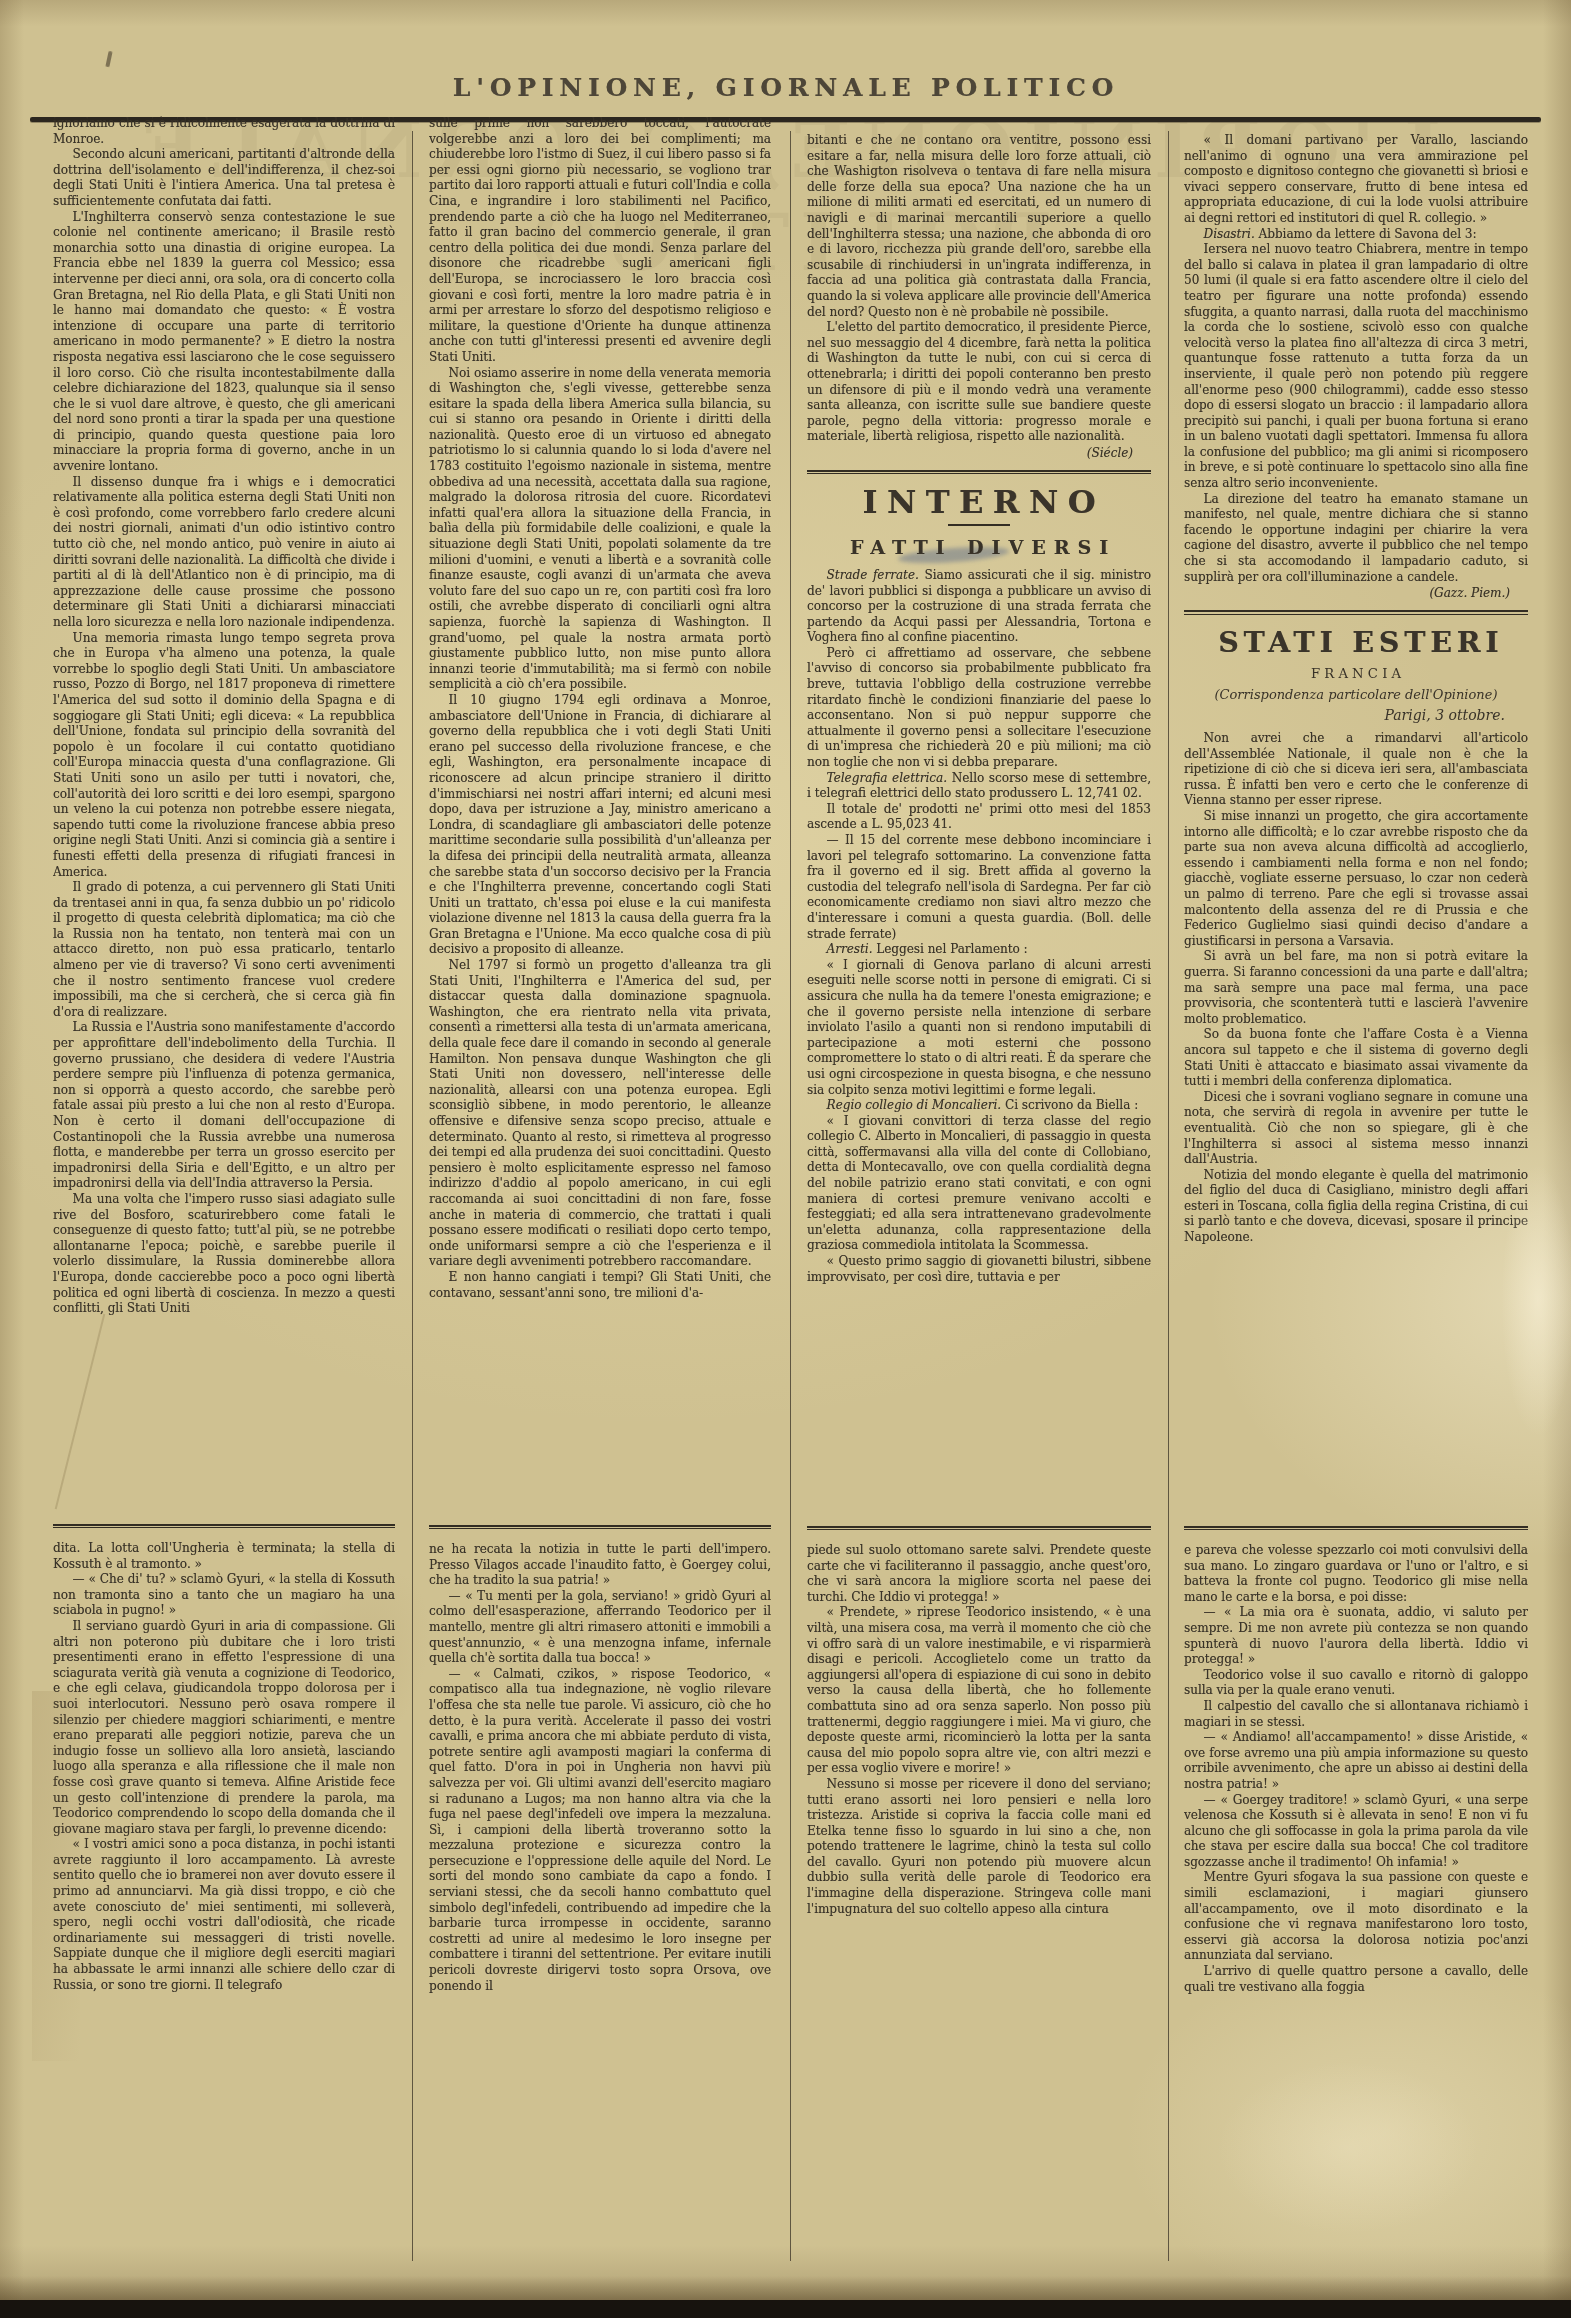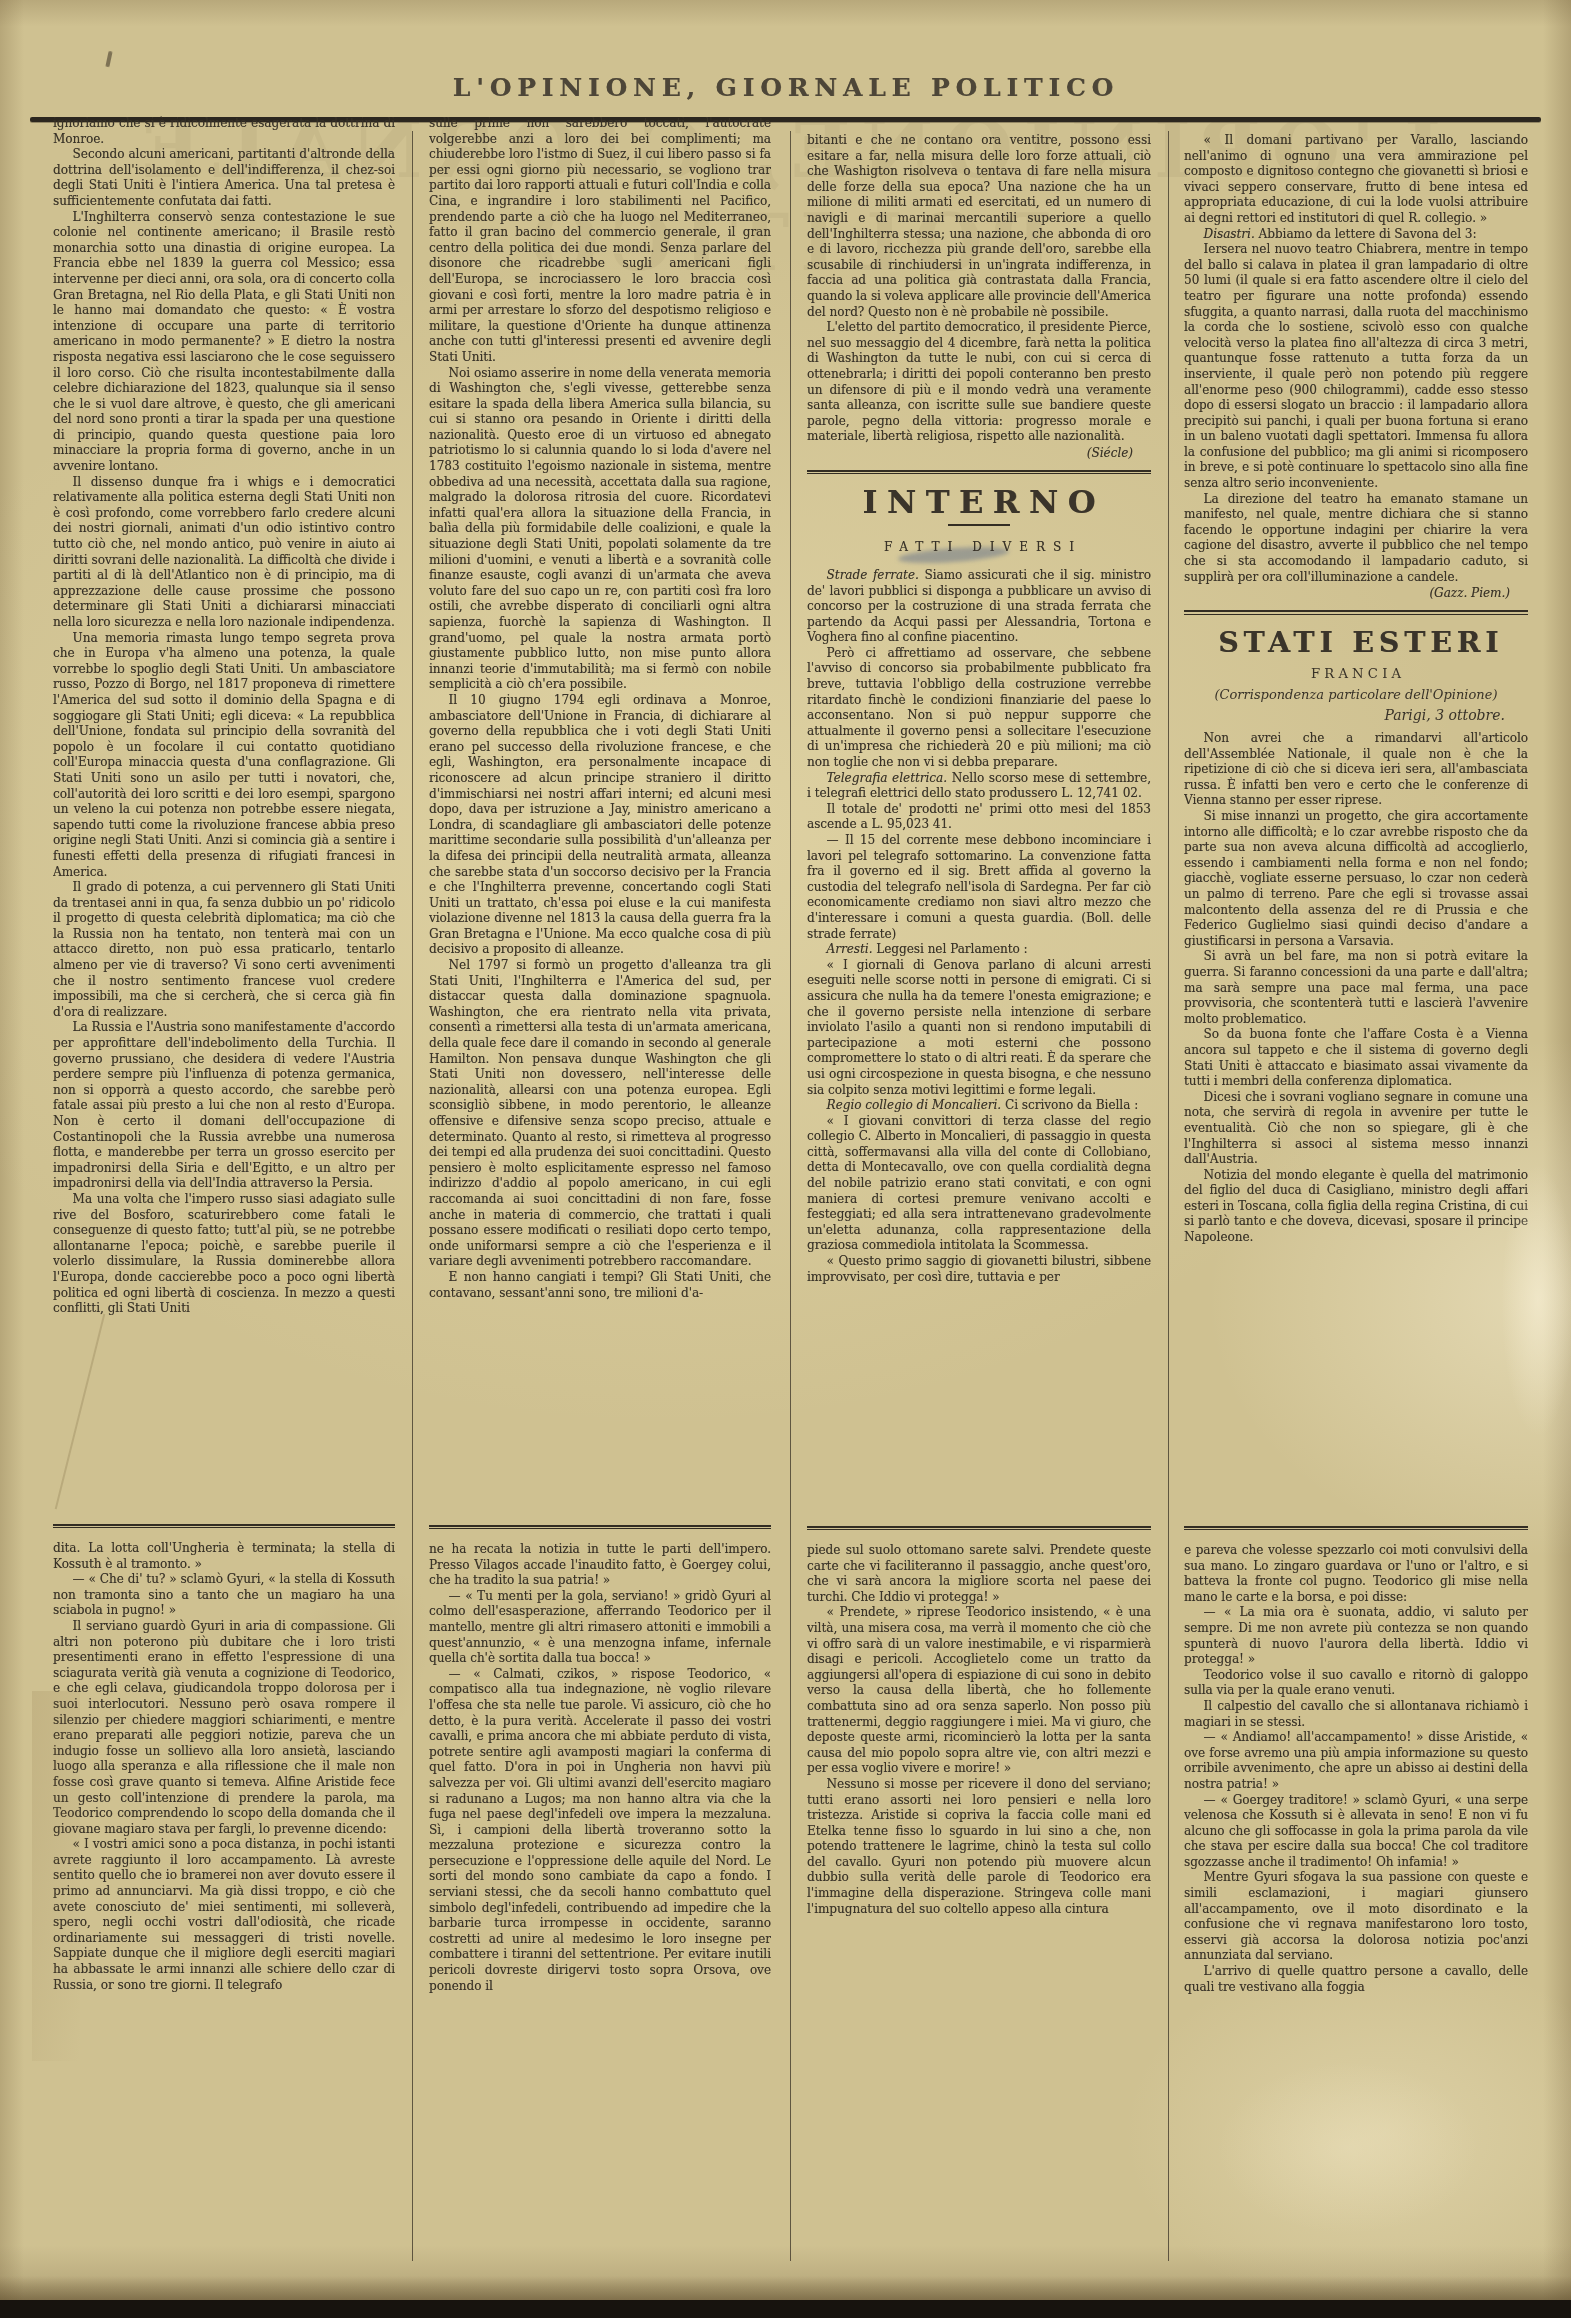--- a/index.html
+++ b/index.html
@@ -36,21 +36,21 @@
   .vrule{position:absolute;top:131px;width:1.1px;height:2130px;background:rgba(58,50,38,.75);}
   .col{position:absolute;overflow:hidden;font-size:12px;line-height:15.6px;text-align:justify;}
   .col .para{margin:0;text-indent:19.6px;text-shadow:0.2px 0.2px 0.4px rgba(56,46,32,.45);}
   .col .para.noindent{text-indent:0;}
   .col .lead{font-style:italic;}
   .attr{margin:1.1px 0;text-align:right;font-style:italic;padding-right:18px;text-shadow:0.2px 0.2px 0.4px rgba(56,46,32,.45);}
   .rule-double{height:1.1px;border-top:2.6px solid #332d23;border-bottom:1.1px solid #332d23;margin:8.5px 0 7.4px 0;}
   .h1{margin:9.5px 0 2.1px 0;text-align:center;font-weight:bold;font-size:32px;letter-spacing:9.5px;line-height:37px;color:#3a342a;text-indent:9.5px;text-shadow:0.3px 0.4px 0.5px rgba(50,42,30,.5);}
   .h1.compact{font-size:28.5px;letter-spacing:4.8px;}
   .rule-short{width:62px;height:2.1px;background:#332d23;margin:3.2px auto 13.7px auto;}
-  .h2{margin:2.1px 0 12.7px 0;text-align:center;font-weight:normal;font-size:12px;letter-spacing:8px;text-indent:8px;text-shadow:0.2px 0.3px 0.4px rgba(50,42,30,.5);}
+  .h2{margin:2.1px 0 12.7px 0;text-align:center;font-weight:bold;font-size:19px;letter-spacing:8px;text-indent:8px;text-shadow:0.2px 0.3px 0.4px rgba(50,42,30,.5);}
   .h3{margin:5.3px 0 5.3px 0;text-align:center;font-weight:normal;font-size:13.2px;letter-spacing:4.2px;text-indent:4.2px;}
   .corr{margin:0 0 5.3px 0;text-align:center;font-style:italic;font-size:13px;}
   .dateline{margin:3.2px 0 7.4px 0;text-align:right;font-style:italic;font-size:14px;padding-right:23px;}
   .fdiv{position:absolute;height:1.1px;border-top:2.6px solid #332d23;border-bottom:1.1px solid #332d23;}
   #bottom-shadow{position:absolute;left:0;top:2276px;width:1572px;height:26.4px;
     background:linear-gradient(to bottom, rgba(92,74,42,0), rgba(82,64,34,.55));}
   #bottom-edge{position:absolute;left:0;top:2300px;width:1572px;height:18.5px;background:#17130e;}
   #ink-smudge{position:absolute;left:898px;top:548px;width:111px;height:13.7px;border-radius:50%;
     background:rgba(45,70,130,.34);filter:blur(2.1px);transform:rotate(-4deg);}
   #corner-mark{position:absolute;left:107px;top:51px;width:3.7px;height:16px;background:rgba(60,50,35,.55);

